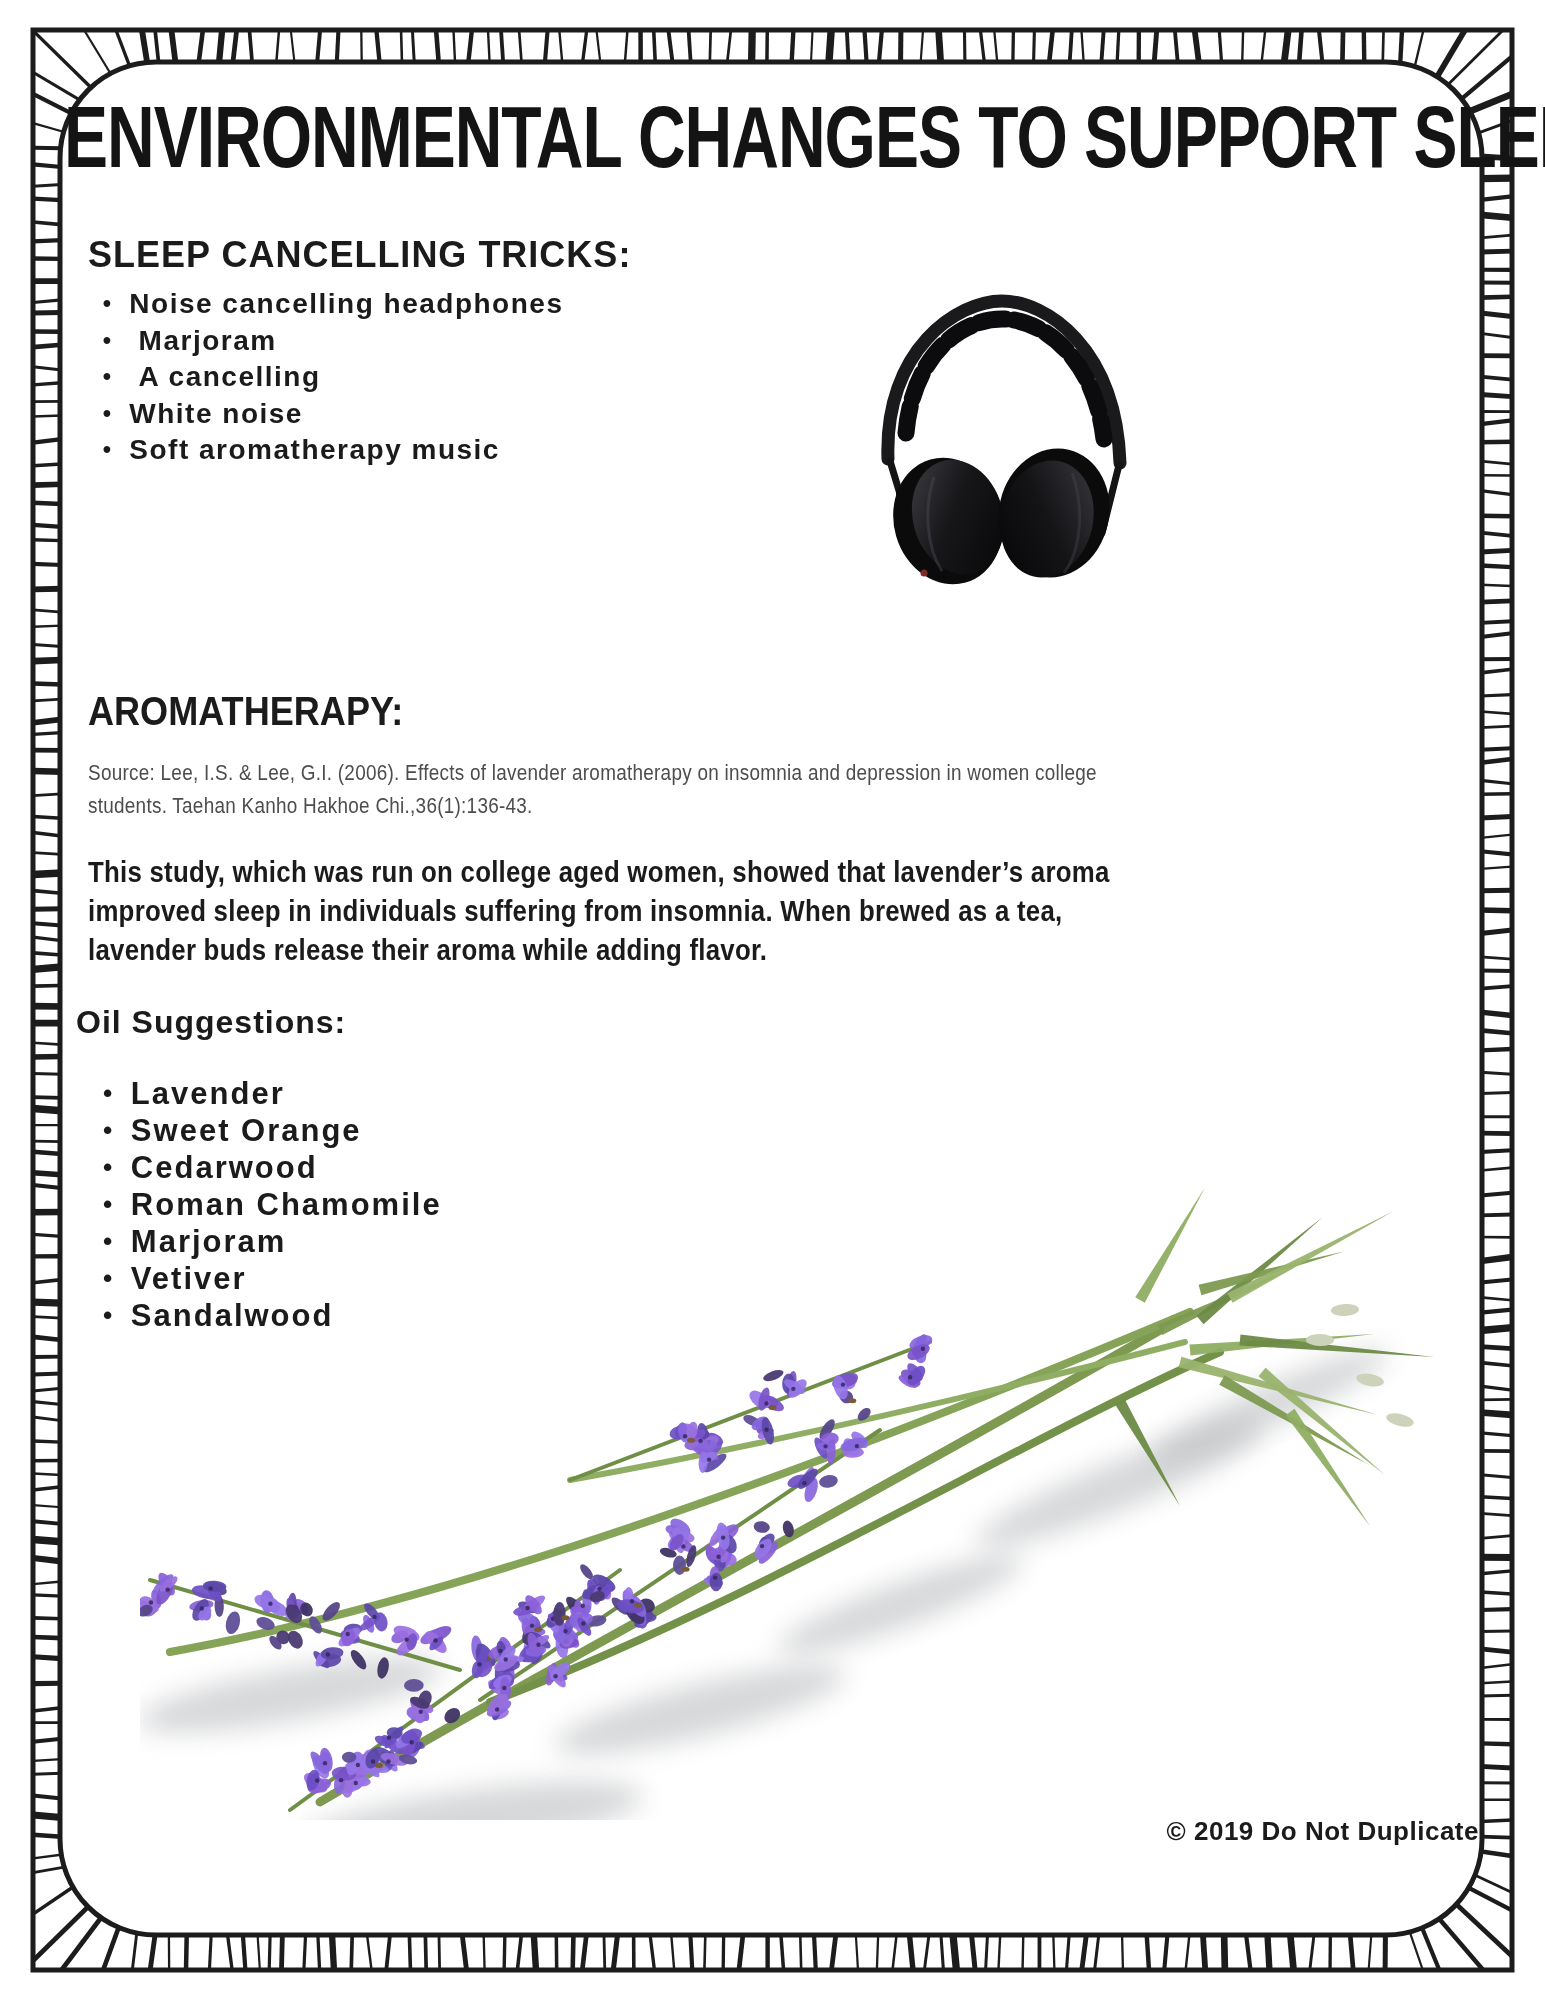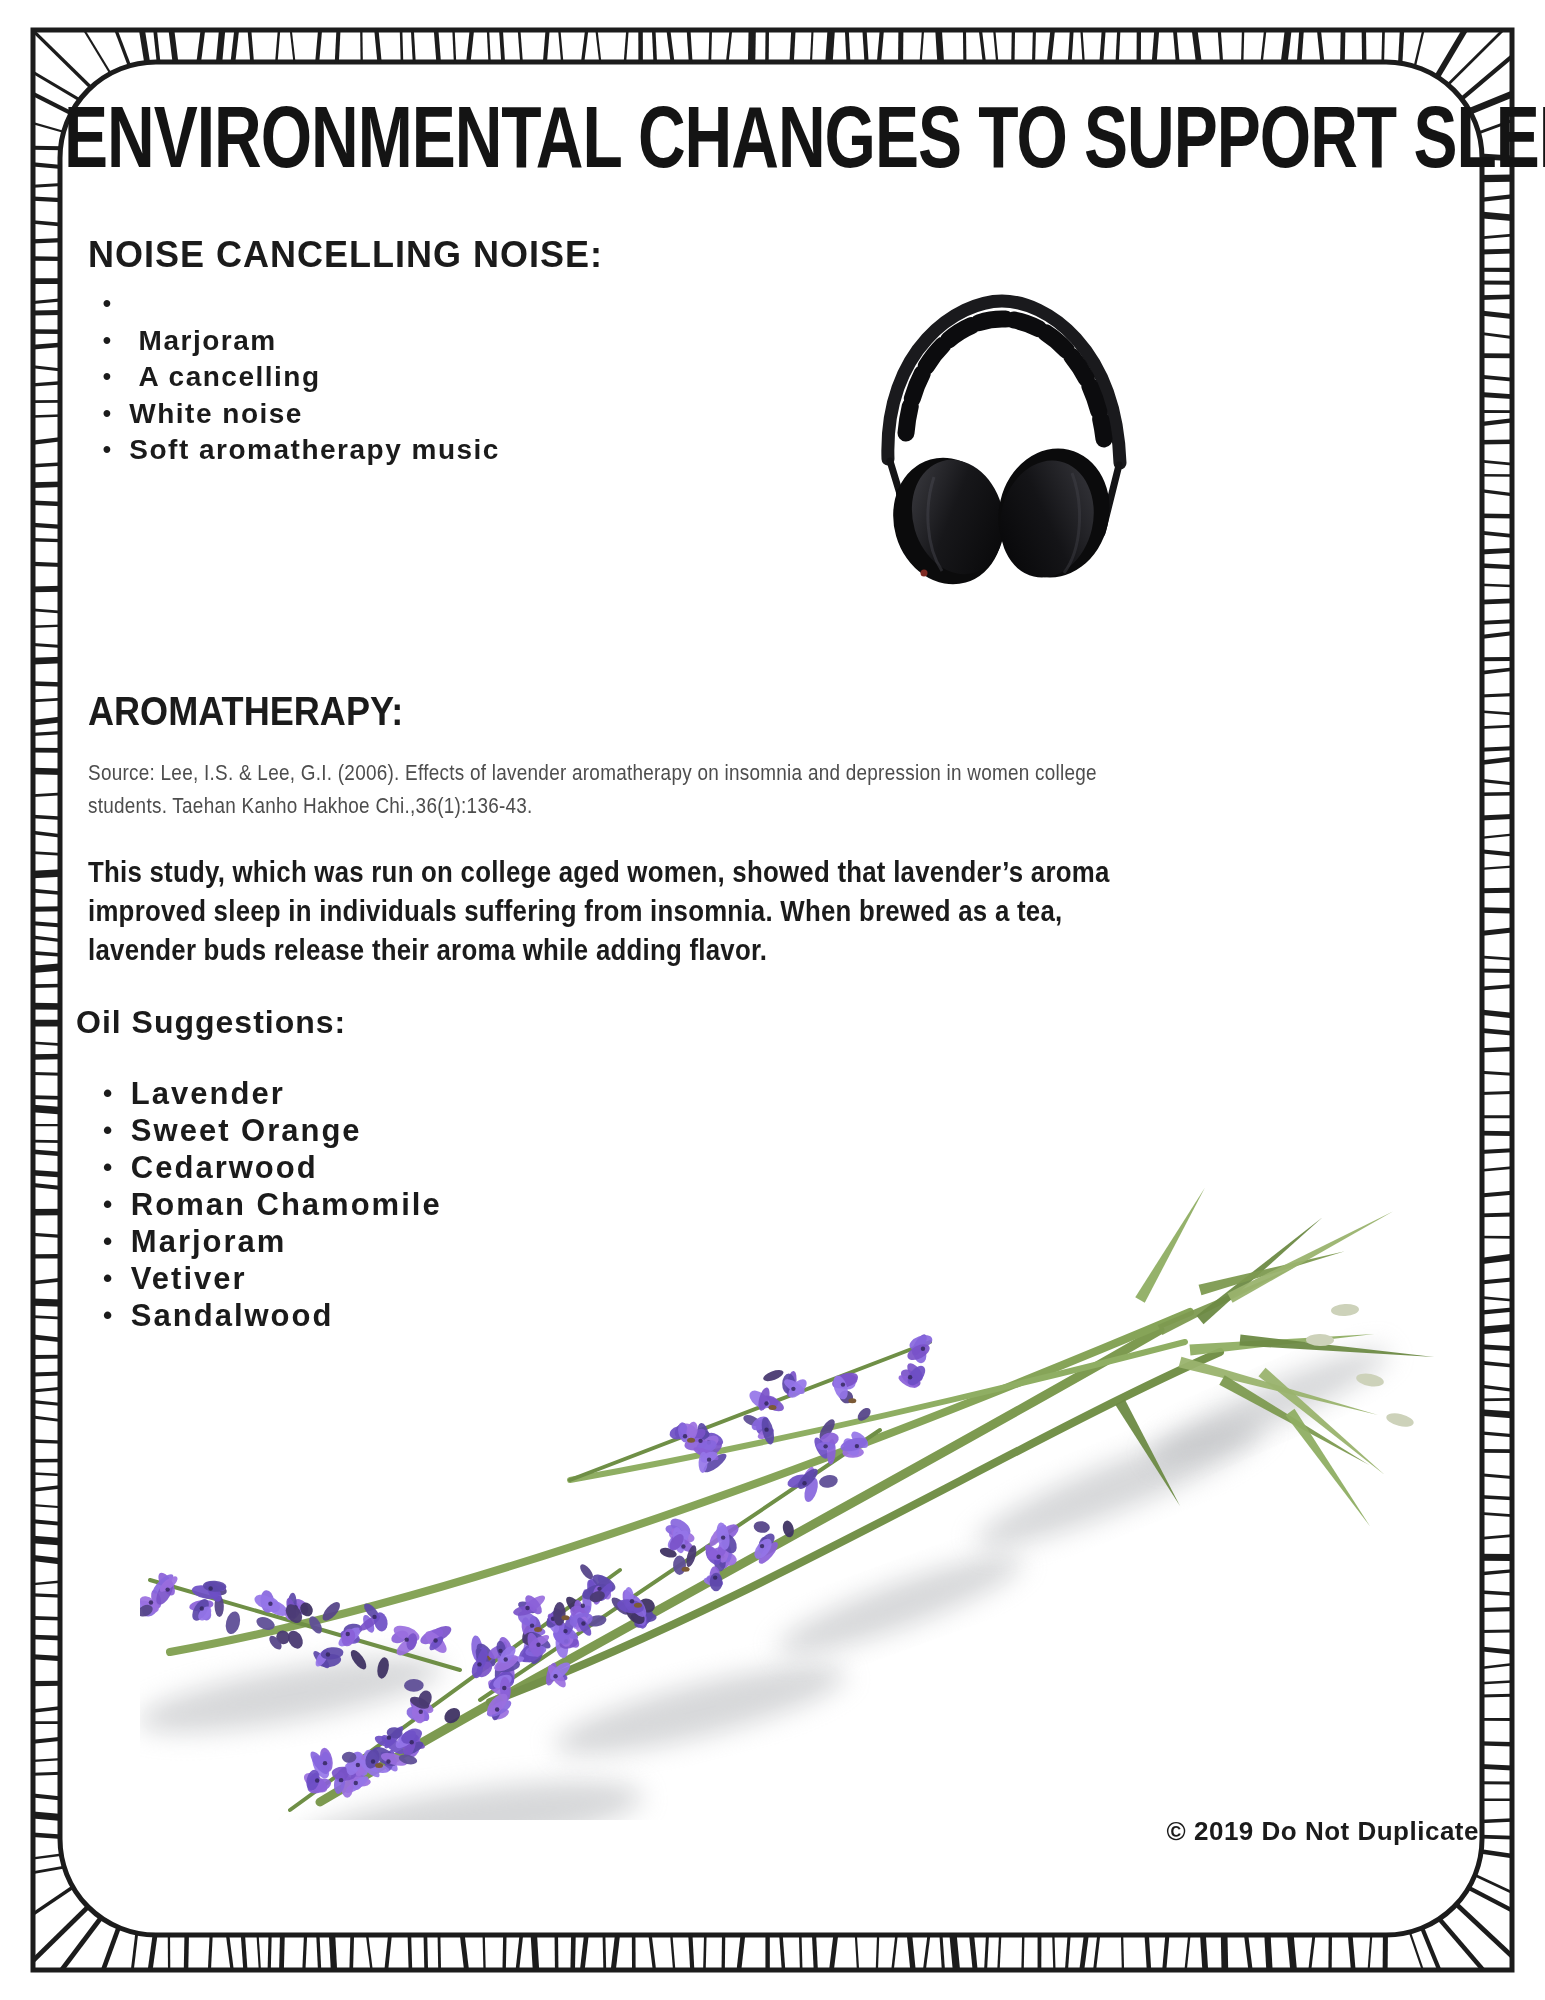--- a/index.html
+++ b/index.html
@@ -407,25 +407,26 @@
         <line x1="91.98270886460132" y1="88.48457418753861" x2="33" y2="30.612646257585844" stroke="#1c1c1c" stroke-width="3.4"></line>
         <line x1="111.2676183834081" y1="74.75544525928501" x2="84.06820261531307" y2="30" stroke="#1c1c1c" stroke-width="2.2"></line>
         <line x1="129.97175729394198" y1="67.1500035497678" x2="115.93846109378354" y2="30" stroke="#1c1c1c" stroke-width="3.3"></line>
         <line x1="147.37379554473898" y1="63.891152435248316" x2="141.94052878459942" y2="30" stroke="#1c1c1c" stroke-width="5.9"></line>
       </g>
   </svg>
 
   <h1 class="title">ENVIRONMENTAL CHANGES TO SUPPORT SLEEP</h1>
 
   <section>
-    <h2 class="h-noise">NOISE CANCELLING NOISE:</h2>
+    <h2 class="h-noise">SLEEP CANCELLING TRICKS:</h2>
     <ul id="noise-list" class="blist">
 
         <li>
           <span class="dot">•</span>
+          <span class="lbl">Noise cancelling headphones</span>
         </li>
 
         <li>
           <span class="dot">•</span>
           <span class="lbl"> Marjoram</span>
         </li>
 
         <li>
           <span class="dot">•</span>
           <span class="lbl"> A cancelling</span>

